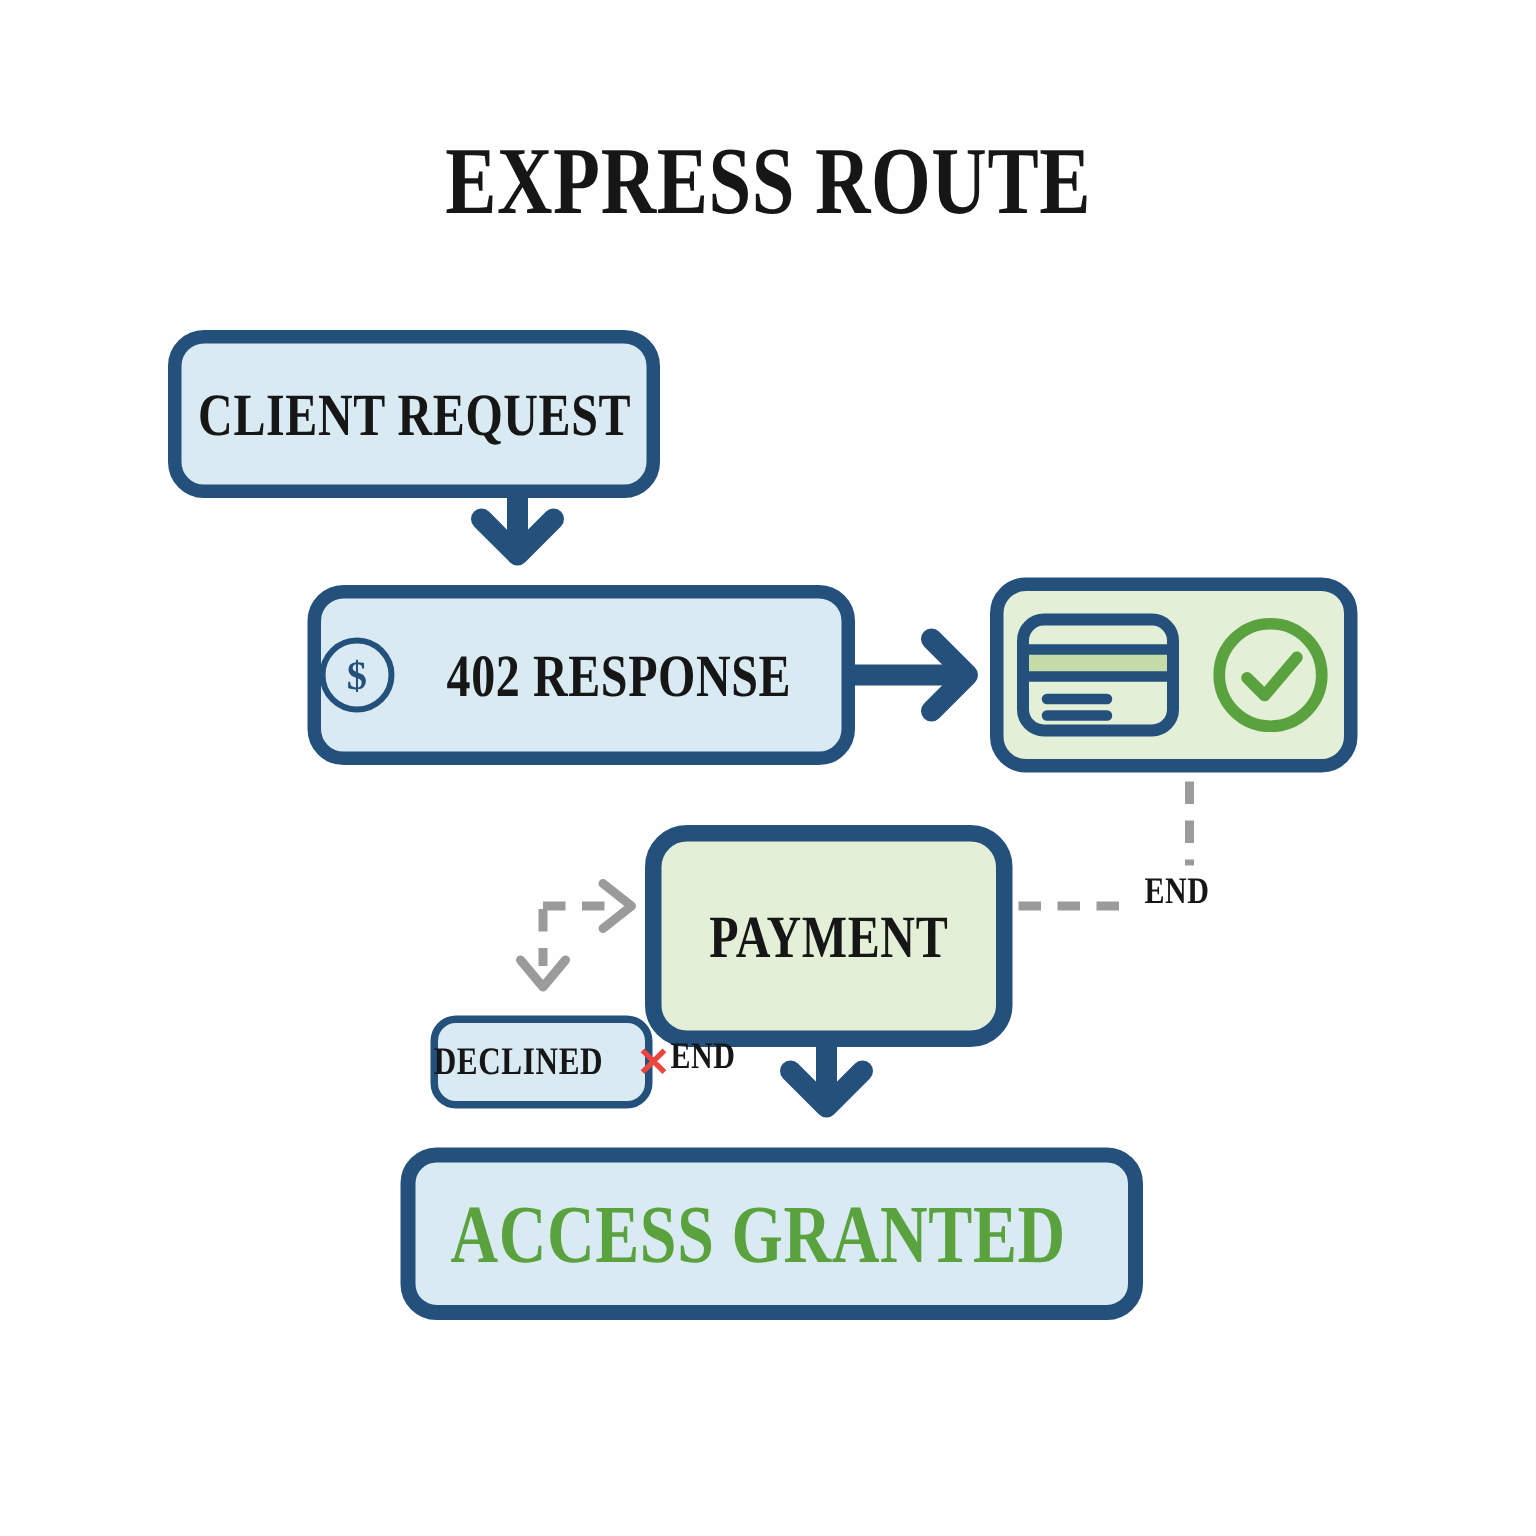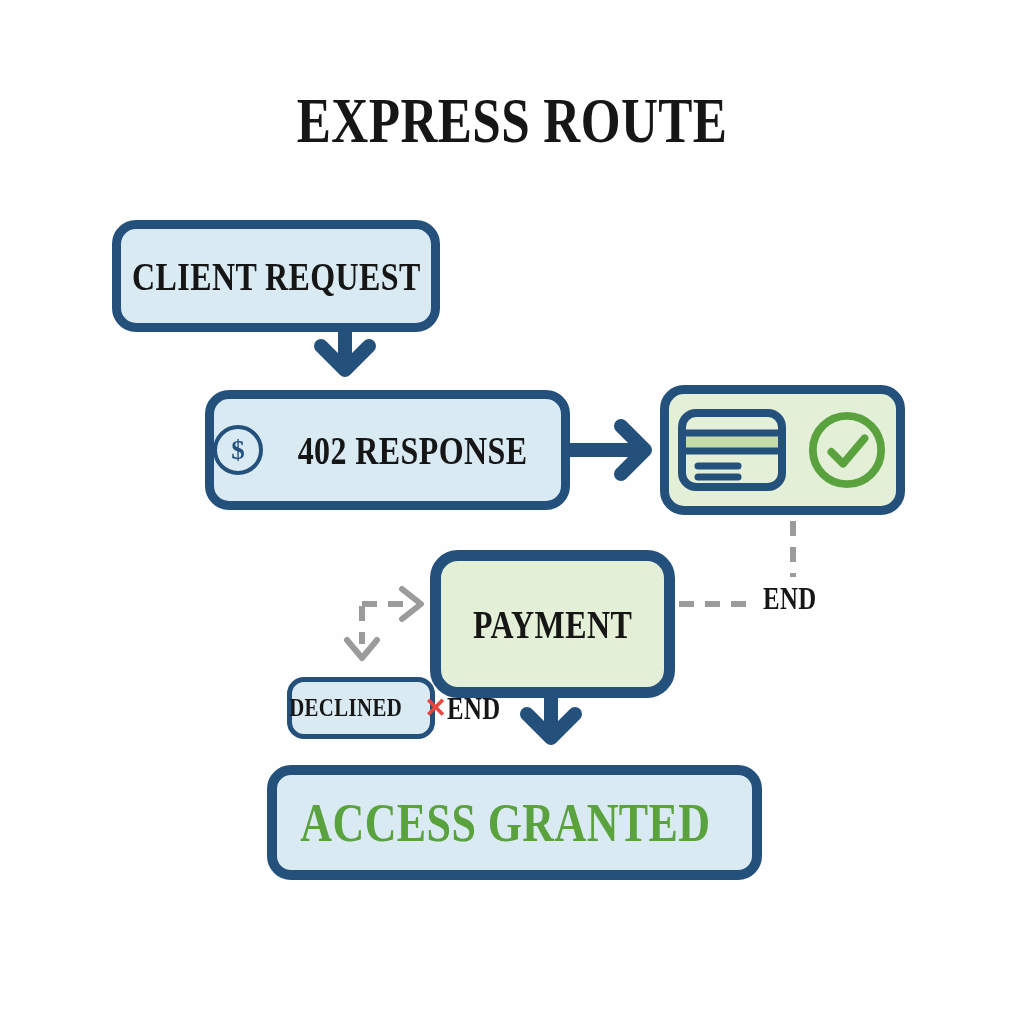--- a/index.html
+++ b/index.html
@@ -5,21 +5,21 @@
   html,body{margin:0;padding:0;background:#fff;}
   #canvas{
     position:relative;width:1024px;height:1024px;background:#fefefe;
     font-family:Liberation Serif, serif;overflow:hidden;
   }
   
   .cond{display:inline-block;transform:scaleX(.8);transform-origin:center;
         font-weight:bold;white-space:nowrap;letter-spacing:.5px;}
   #title{position:absolute;left:0;right:0;top:84px;text-align:center;
          font-size:64px;color:var(--black);}
-  .endlabel{position:absolute;font-size:31px;font-weight:bold;color:var(--black);}
+  .endlabel{position:absolute;font-size:25px;font-weight:bold;color:var(--black);}
   .endlabel .cond{transform-origin:left;}
   
   .node{position:absolute;display:flex;align-items:center;justify-content:center;
         box-sizing:border-box;background:var(--light_blue);
         border:9px solid var(--navy);border-radius:24px;color:var(--black);}
   #node-client{left:112px;top:200px;width:328px;height:112px;font-size:40px;margin-top:20px;}
   #node-402{left:205px;top:390px;width:365px;height:120px;font-size:40px;gap:6px;}
   #node-method{left:660px;top:385px;width:245px;height:130px;background:var(--light_green);gap:20px;}
   #node-payment{left:430px;top:550px;width:245px;height:148px;background:var(--light_green);
                 border-width:11px;border-radius:28px;font-size:40px;}

